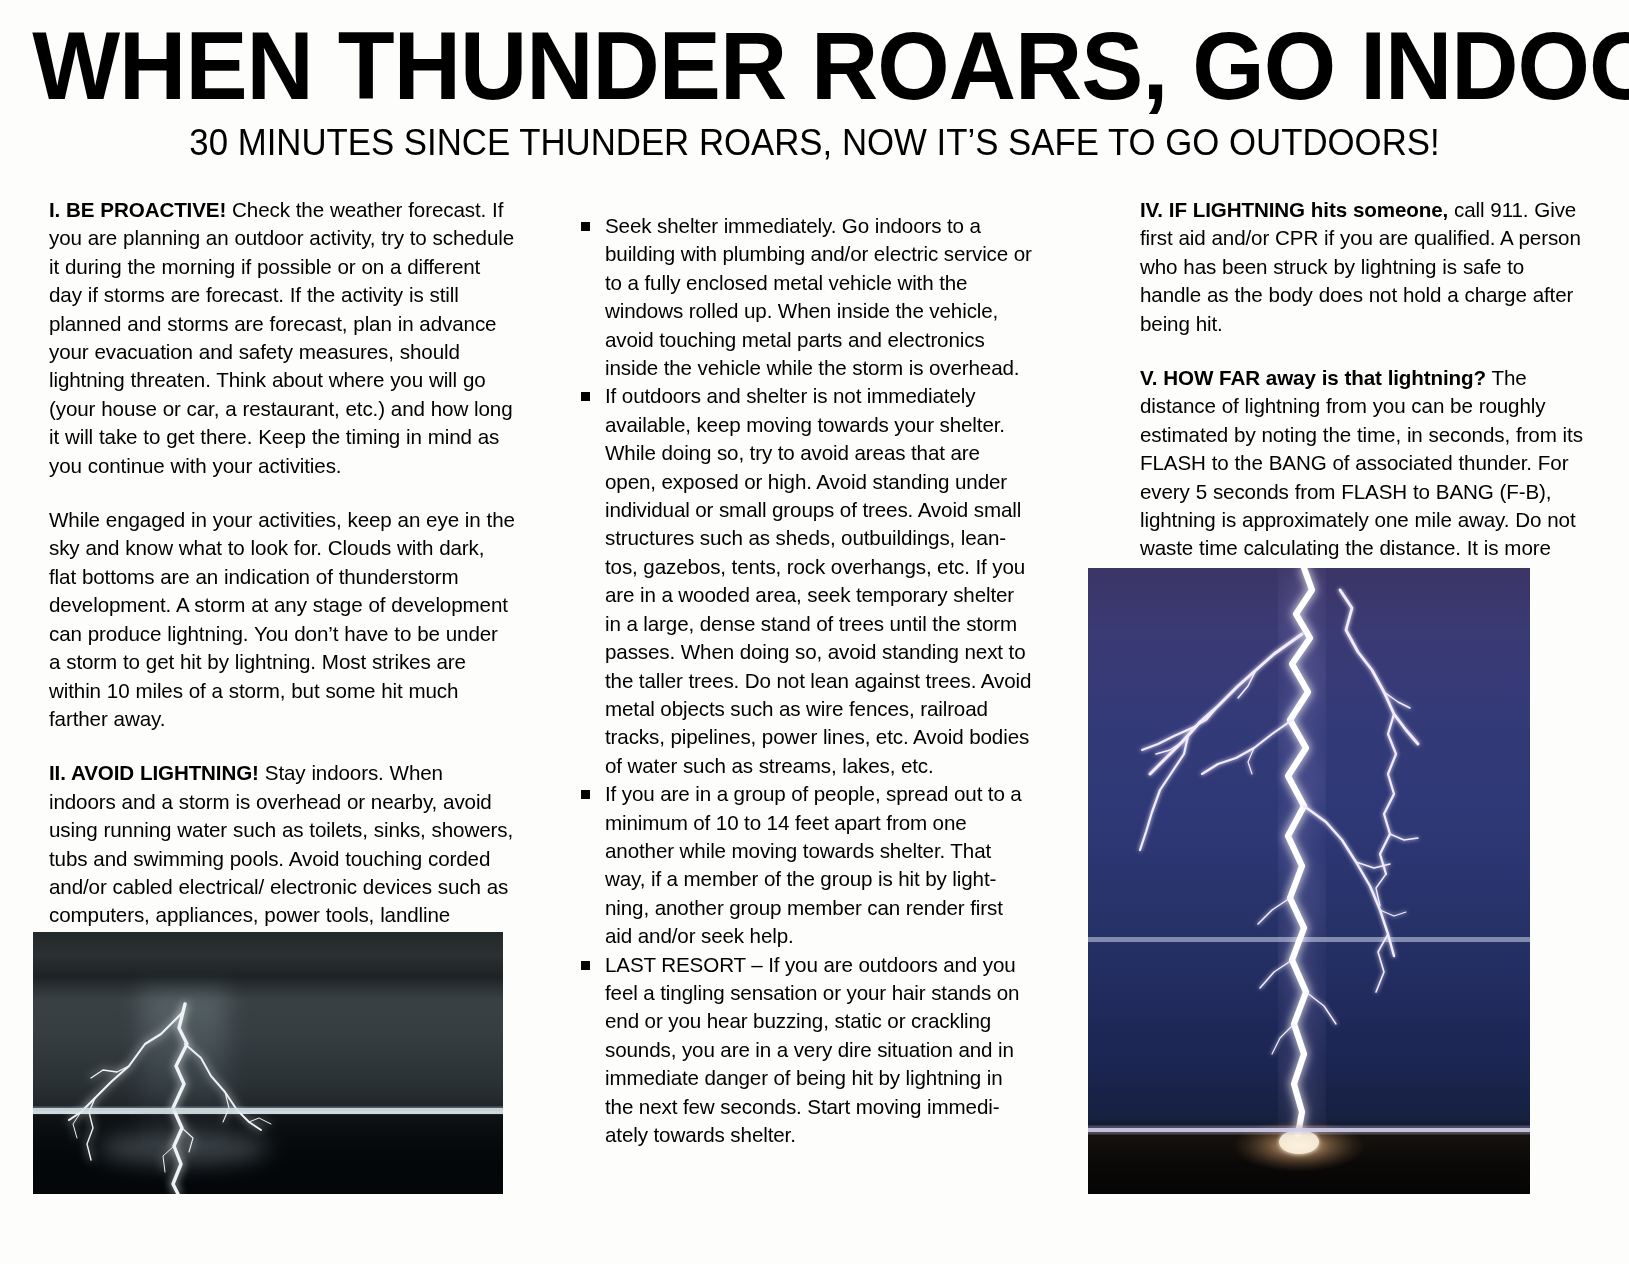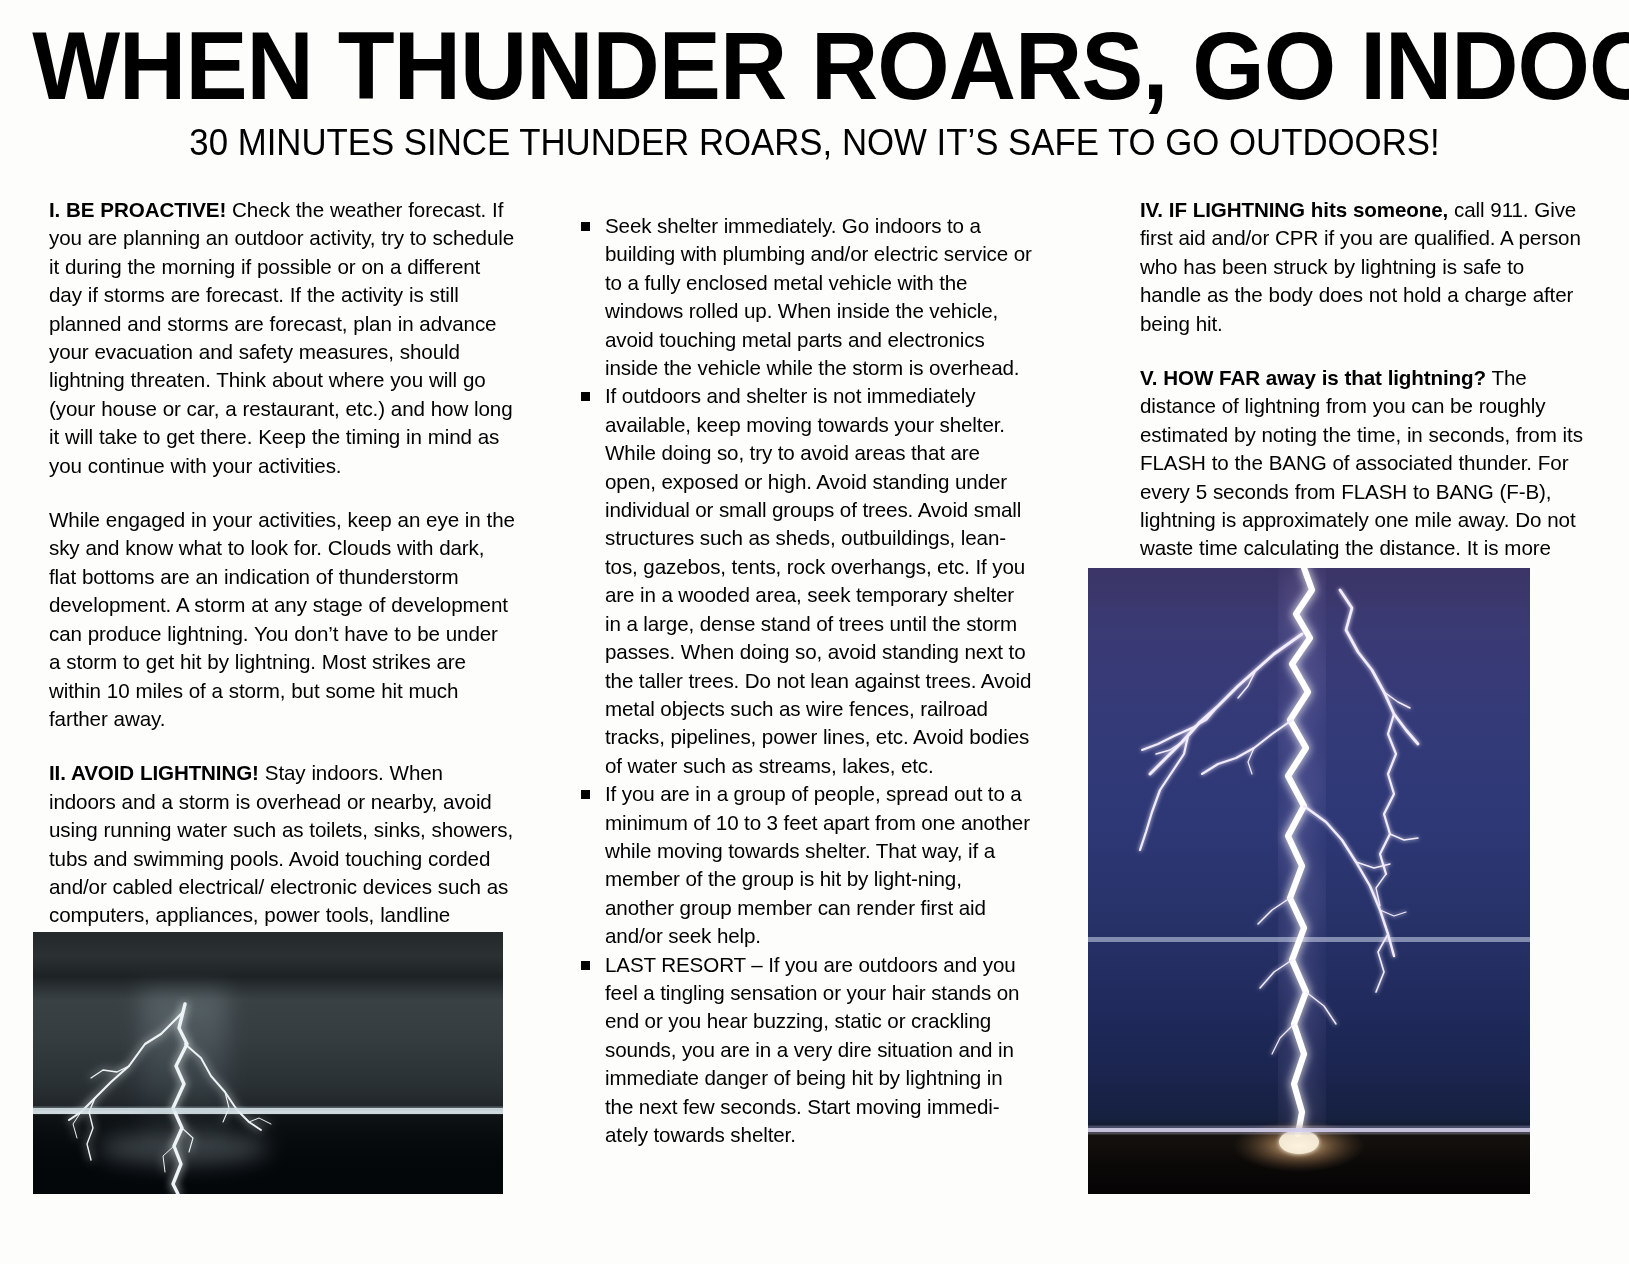--- a/index.html
+++ b/index.html
@@ -194,21 +194,21 @@
         <li class="bullet">
           <span class="marker"></span>
           <span>Seek shelter immediately.  Go indoors to a building with plumbing and/or electric service or to a fully enclosed metal vehicle with the windows rolled up.  When inside the vehicle, avoid touching metal parts and electronics inside the vehicle while the storm is overhead.</span>
         </li>
         <li class="bullet">
           <span class="marker"></span>
           <span>If outdoors and shelter is not immediately available, keep moving towards your shelter.  While doing so, try to avoid areas that are open, exposed or high.  Avoid standing under individual or small groups of trees.  Avoid small structures such as sheds, outbuildings, lean-tos, gazebos, tents, rock overhangs, etc.  If you are in a wooded area, seek temporary shelter in a large, dense stand of trees until the storm passes.  When doing so, avoid standing next to the taller trees.  Do not lean against trees.  Avoid metal objects such as wire fences, railroad tracks, pipelines, power lines, etc.  Avoid bodies of water such as streams, lakes, etc.</span>
         </li>
         <li class="bullet">
           <span class="marker"></span>
-          <span>If you are in a group of people, spread out to a minimum of 10 to 3 feet apart from one another while moving towards shelter.  That way, if a member of the group is hit by light-ning, another group member can render first aid and/or seek help.</span>
+          <span>If you are in a group of people, spread out to a minimum of 10 to 14 feet apart from one another while moving towards shelter.  That way, if a member of the group is hit by light-ning, another group member can render first aid and/or seek help.</span>
         </li>
         <li class="bullet">
           <span class="marker"></span>
           <span>LAST RESORT – If you are outdoors and you feel a tingling sensation or your hair stands on end or you hear buzzing, static or crackling sounds, you are in a very dire situation and in immediate danger of being hit by lightning in the next few seconds.  Start moving immedi-ately towards shelter.</span>
         </li>
       </ul>
     </div>
 
     <div class="col col-3">
 

